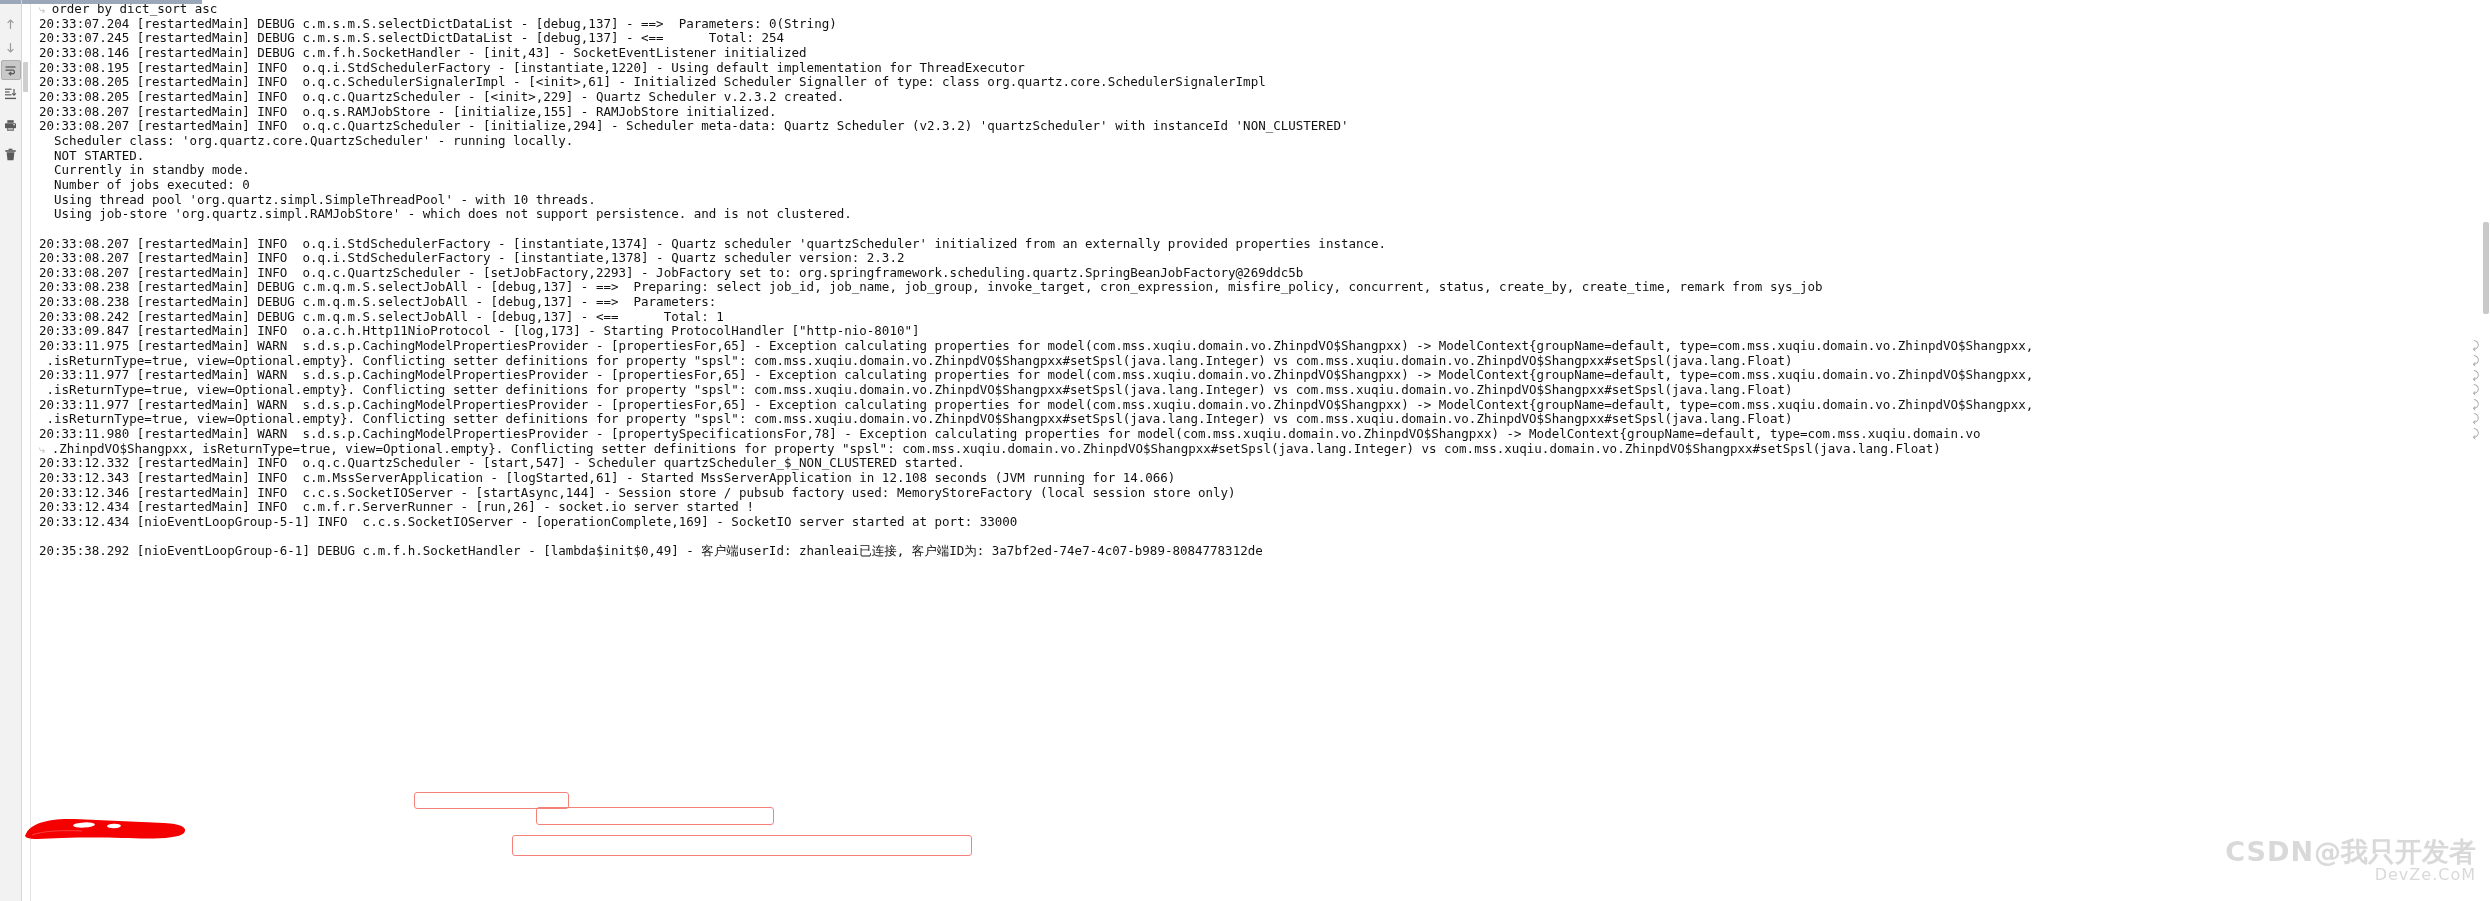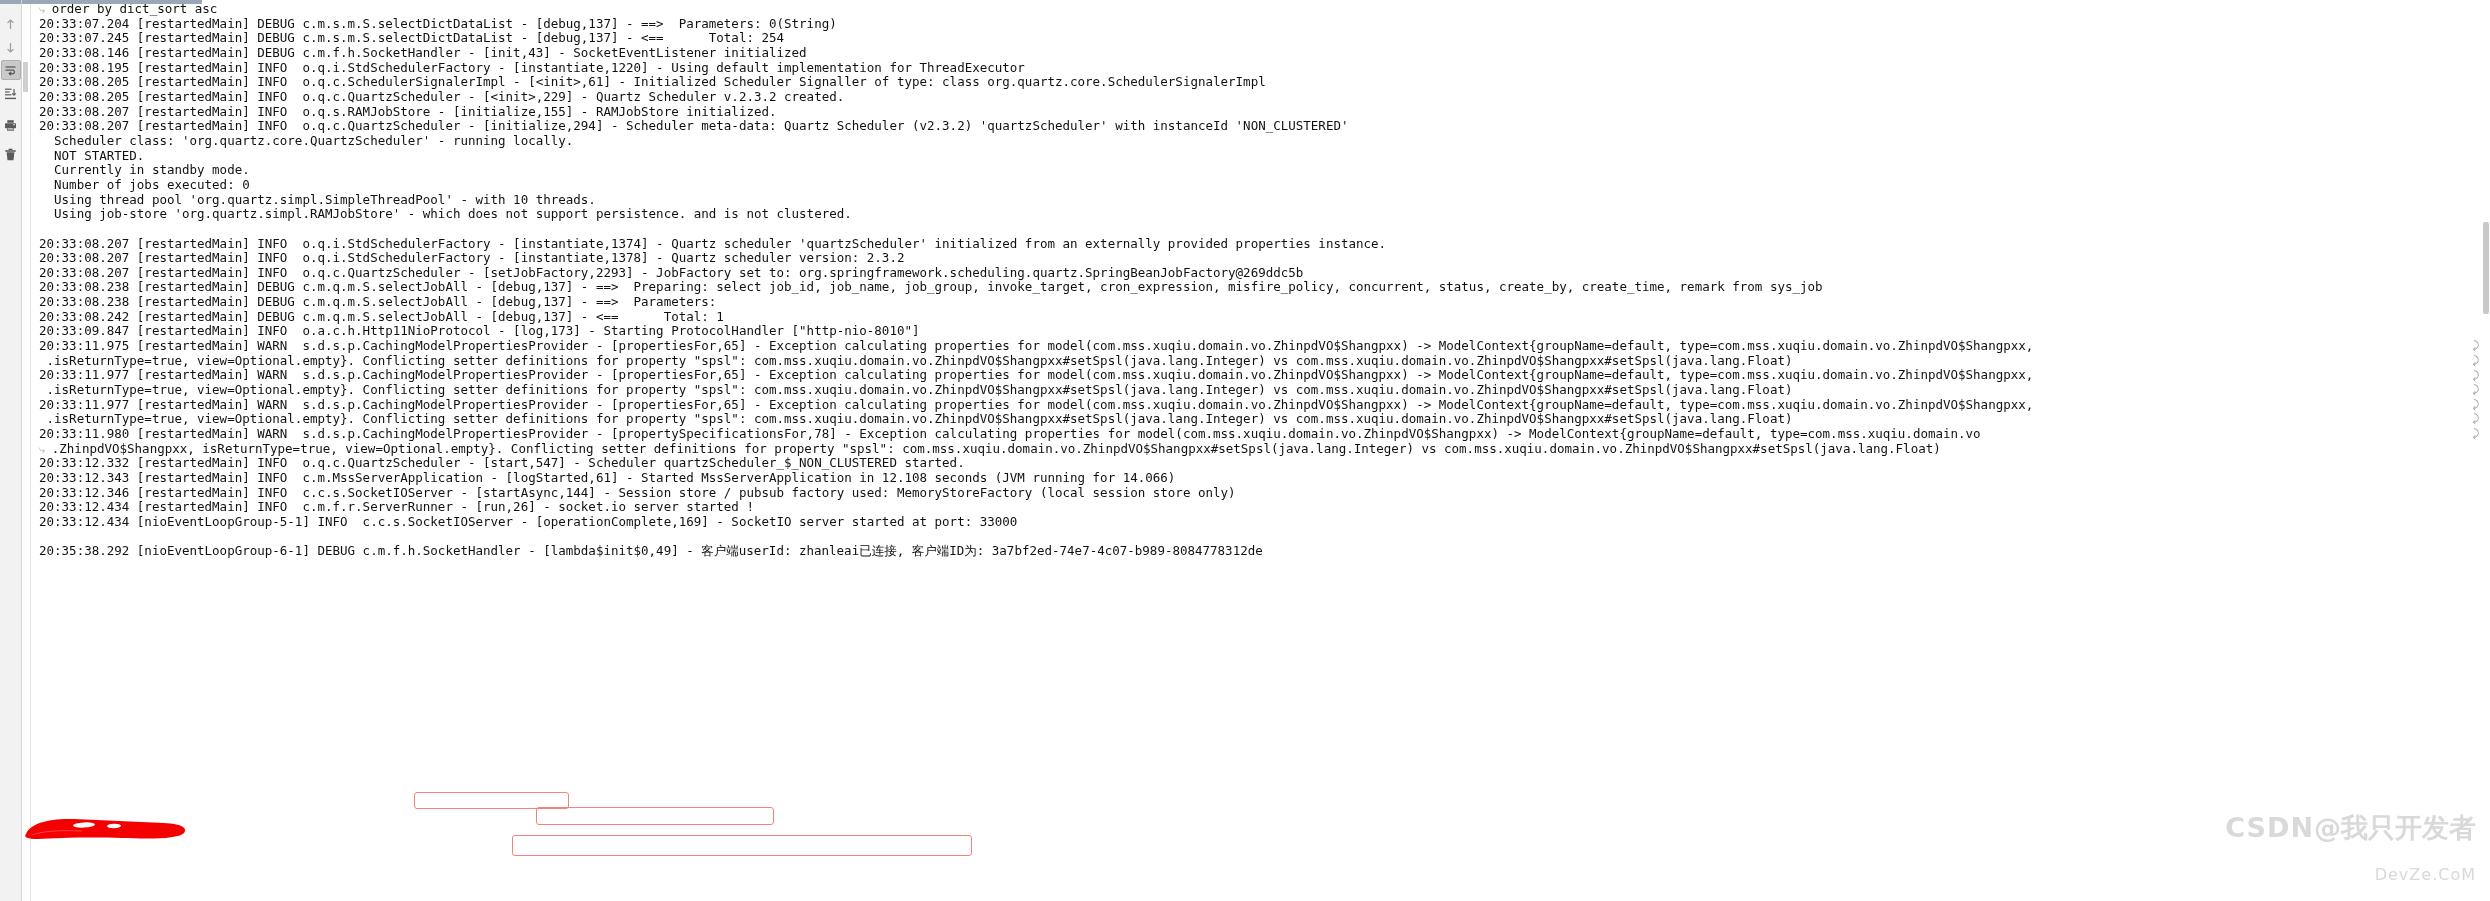--- a/index.html
+++ b/index.html
@@ -174,21 +174,20 @@
     position: absolute;
     right: 14px;
     bottom: 18px;
     z-index: 10;
     display: flex;
     flex-direction: column;
     align-items: flex-end;
     font-family: "DejaVu Sans", "Liberation Sans", sans-serif;
     pointer-events: none;
     user-select: none;
-    gap: 24px;
   }
   #wm-main {
     font-size: 27px;
     font-weight: bold;
     color: #d9d9d9;
     letter-spacing: 1px;
     line-height: 1;
   }
   #wm-sub {
     font-size: 16px;

